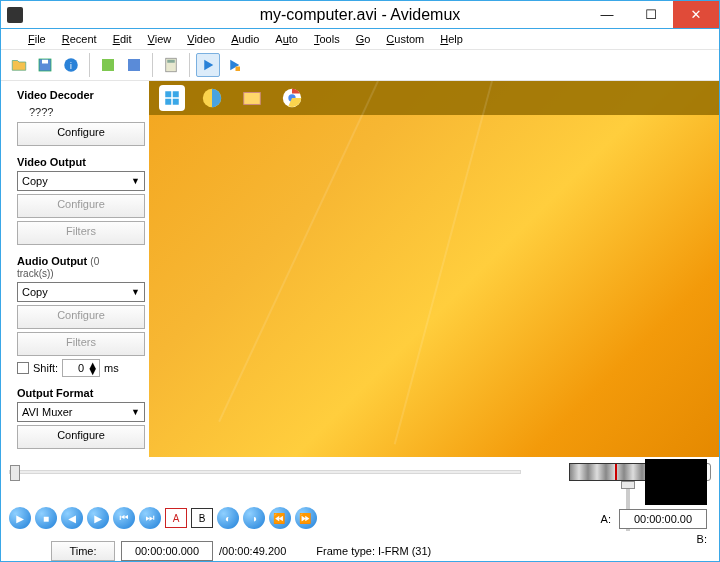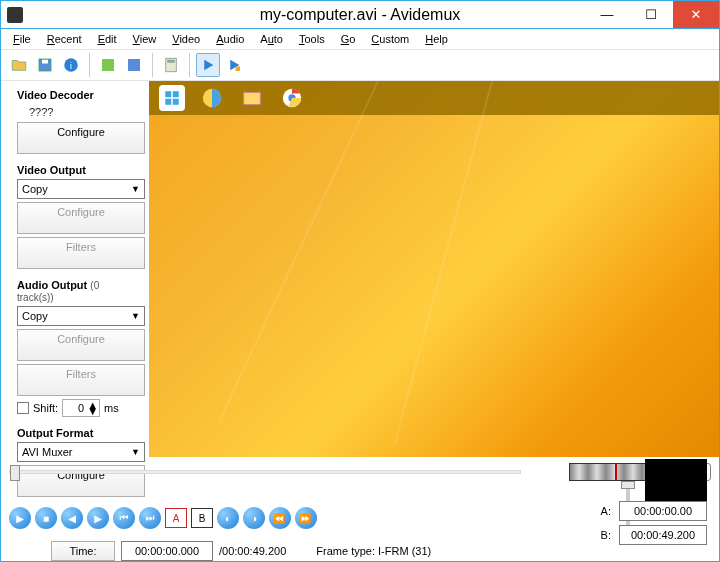--- a/index.html
+++ b/index.html
@@ -3,33 +3,33 @@
 <meta charset="utf-8">
 <style>
 * { box-sizing: border-box; margin: 0; padding: 0; font-family: "Segoe UI", Tahoma, sans-serif; font-size: 11px; }
 body { background: #fff; width: 720px; height: 562px; overflow: hidden; border: 1px solid #3aa7e7; }
 .titlebar { height: 28px; background: linear-gradient(#fff, #fff); border-bottom: 1px solid #3aa7e7; display: flex; align-items: center; position: relative; }
 .titlebar .icon-app { width: 16px; height: 16px; margin-left: 6px; background: #333; border-radius: 2px; }
 .titlebar .title-text { position: absolute; left: 50%; transform: translateX(-50%); color: #000; font-size: 16px; }
 .winbtns { margin-left: auto; display: flex; height: 100%; }
 .winbtn { width: 44px; height: 100%; display: flex; align-items: center; justify-content: center; color: #000; font-size: 13px; }
 .winbtn.close { background: #e04b39; color: #fff; width: 46px; }
-.menubar { height: 20px; display: flex; align-items: center; padding: 0 6px; gap: 4px; }
+.menubar { height: 20px; display: flex; align-items: center; padding: 0 21px; gap: 4px; }
 .menubar span { padding: 1px 6px; color: #000; }
 .menubar span u { text-decoration: underline; }
 .toolbar { height: 32px; border-top: 1px solid #e5e5e5; border-bottom: 1px solid #e5e5e5; display: flex; align-items: center; padding: 2px 6px; gap: 2px; }
 .tbicon { width: 24px; height: 24px; border: 1px solid transparent; display: flex; align-items: center; justify-content: center; border-radius: 2px; }
 .tbicon svg { width: 18px; height: 18px; }
 .tbsep { width: 1px; height: 24px; background: #ccc; margin: 0 4px; }
 .mainarea { display: flex; height: 376px; }
 .sidebar { width: 148px; padding: 4px 16px; }
 .section-title { font-weight: bold; margin-top: 4px; margin-bottom: 3px; }
 .section-sub { color: #555; font-size: 10px; font-weight: normal; }
 .question { padding: 2px 0 4px 12px; color: #222; }
-.btn { width: 128px; height: 32px; border: 1px solid #adadad; background: linear-gradient(#fdfdfd,#ededed); text-align: center; line-height: 18px; margin-bottom: 3px; }
+.btn { width: 128px; height: 24px; border: 1px solid #adadad; background: linear-gradient(#fdfdfd,#ededed); text-align: center; line-height: 18px; margin-bottom: 3px; }
 .btn.disabled { color: #9a9a9a; }
 .combo { width: 128px; height: 20px; border: 1px solid #7a7a7a; background: #fff; padding: 0 4px; display: flex; align-items: center; justify-content: space-between; margin-bottom: 3px; }
 .combo .arrow { font-size: 9px; }
 .shiftrow { display: flex; align-items: center; gap: 4px; margin-top: 3px; }
 .check { width: 12px; height: 12px; border: 1px solid #7a7a7a; }
 .spin { width: 38px; height: 18px; border: 1px solid #acacac; display: flex; align-items: center; justify-content: center; position: relative; background: #fff; }
 .spin .arrows { position: absolute; right: 1px; font-size: 6px; line-height: 6px; display: flex; flex-direction: column; }
 .preview { flex: 1; background: linear-gradient(135deg, #f3a61f 0%, #f7b733 30%, #ffce3d 55%, #f39a0a 80%, #e58900 100%); position: relative; overflow: hidden; }
 .preview .taskbar { position: absolute; top: 0; left: 0; right: 0; height: 34px; background: rgba(150,110,0,0.85); display: flex; align-items: center; gap: 14px; padding: 0 10px; }
 .tinyicon { width: 26px; height: 26px; border-radius: 4px; display: flex; align-items: center; justify-content: center; }
@@ -264,16 +264,15 @@
       </div>
     </div>
 
   <div class="rightcol">
     <div class="selrow">
         <span>A:</span>
         <div class="selfield">00:00:00.00</div>
       </div>
     <div class="selrow">
         <span>B:</span>
-        <div class="selfield">00:00:49.200</div>
       </div>
   </div>
 </div>
 
 </body></html>

